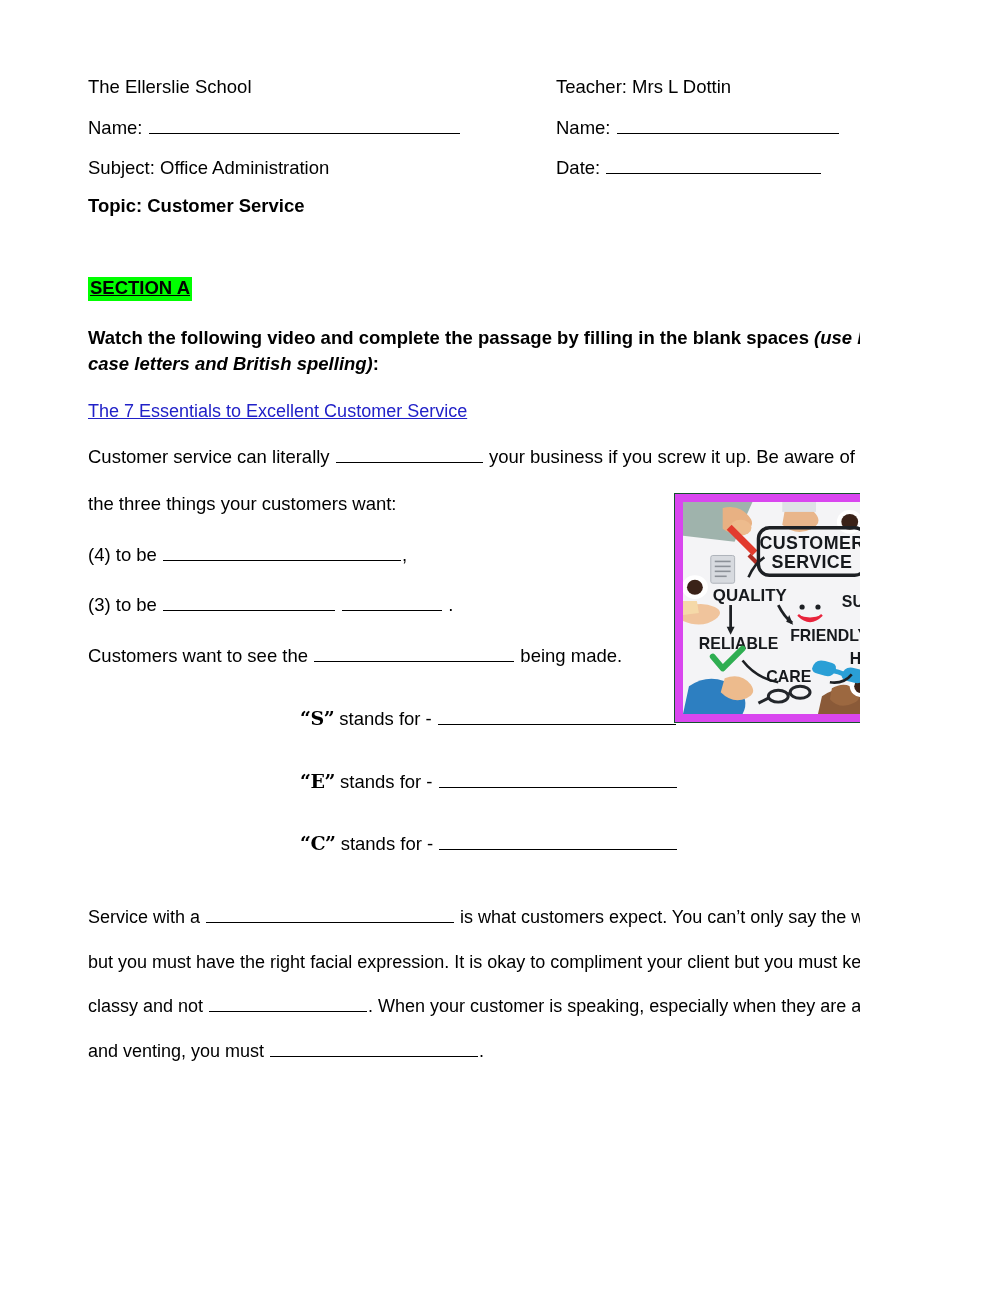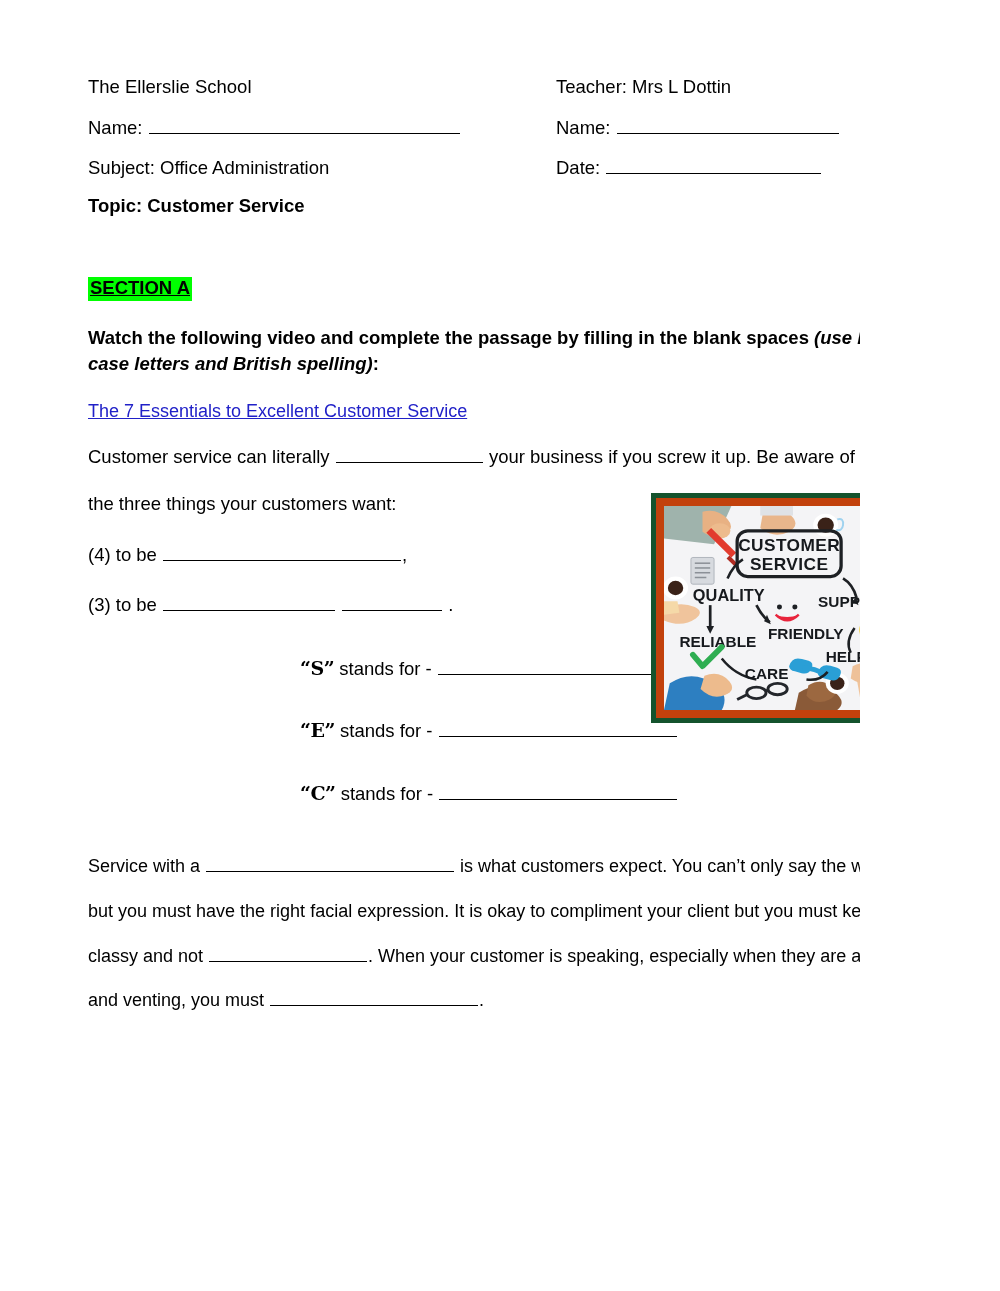--- a/index.html
+++ b/index.html
@@ -136,28 +136,28 @@
   .tail {
     margin-top: 8px;
     font-size: 18px;
     line-height: 2.48;
     width: 824px;
   }
 
   
   .figure {
     position: absolute;
-    left: 651px;
+    left: 674px;
     top: 493px;
     width: 283px;
     height: 230px;
-    background: #c2410c;
+    background: #d946ef;
     padding: 0;
     box-sizing: border-box;
-    border: 5px solid #14532d;
+    border: 1px solid #14532d;
   }
   .figure-inner {
     position: absolute;
     left: 8px;
     top: 8px;
     right: 8px;
     bottom: 8px;
     background: #f2f3f5;
     overflow: hidden;
   }
@@ -226,20 +226,23 @@
 
       <div class="pline">
         <span>(4) to be </span><span class="blank b-one"></span><span>,</span>
       </div>
 
 
       <div class="pline">
         <span>(3) to be </span><span class="blank b-three-a"></span><span> </span><span class="blank b-three-b"></span><span> .</span>
       </div>
 
+      <div class="pline">
+        <span>Customers want to see the </span><span class="blank b-see"></span><span> being made.</span>
+      </div>
 
     </div>
 
     <div class="sec-block">
 
       <div class="sec-line">
         <span class="sec-letter">“</span><span class="sec-letter">S</span><span class="sec-letter">”</span><span> stands for - </span><span class="blank b-sec"></span>
       </div>
 
       <div class="sec-line">

